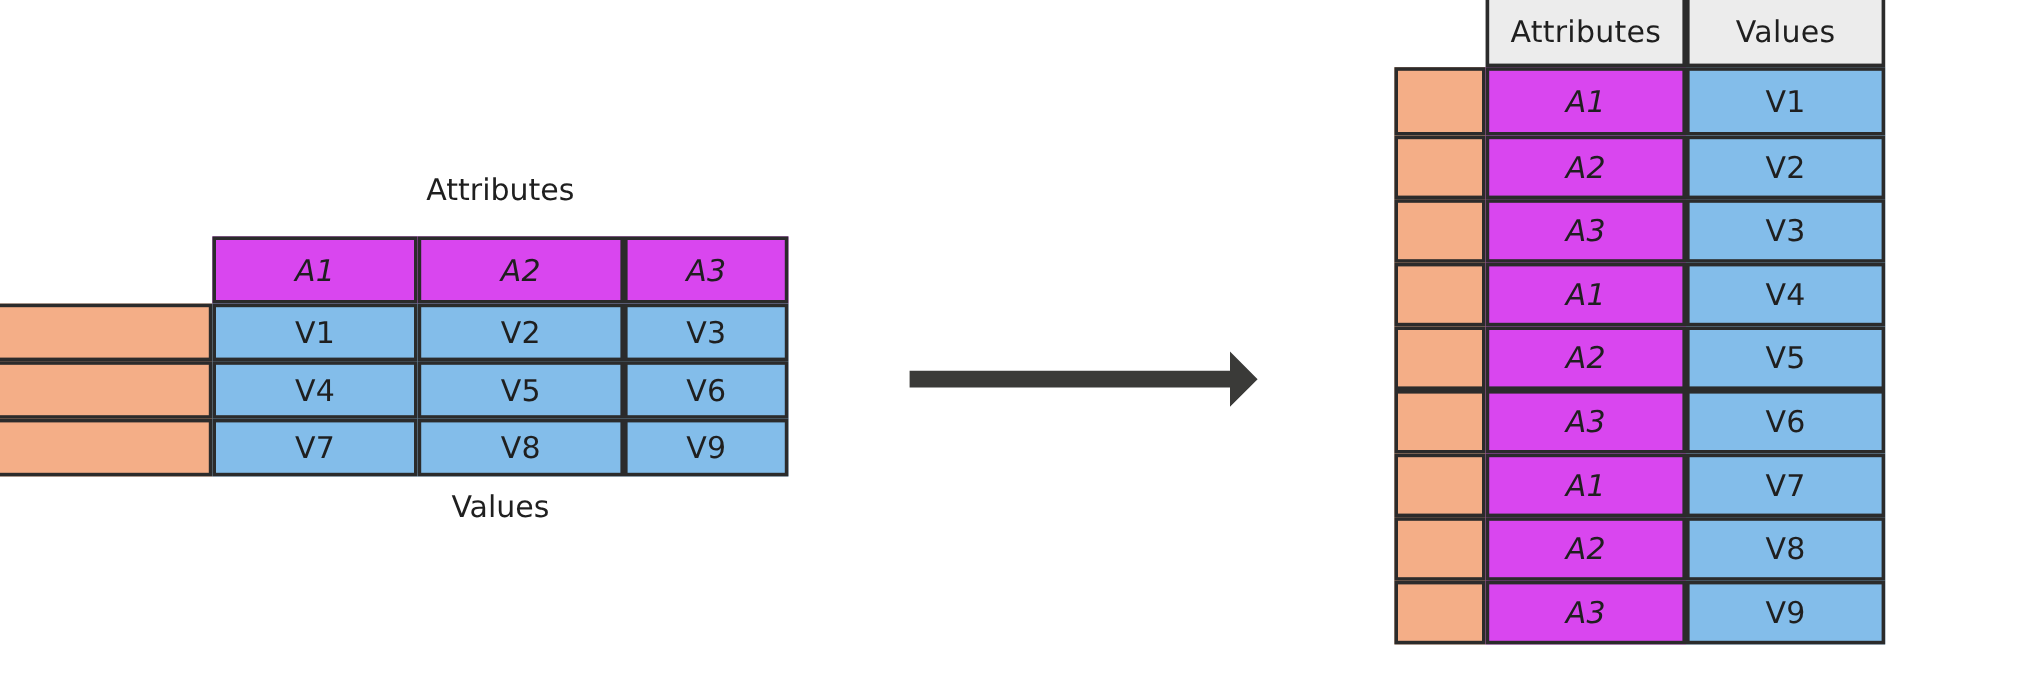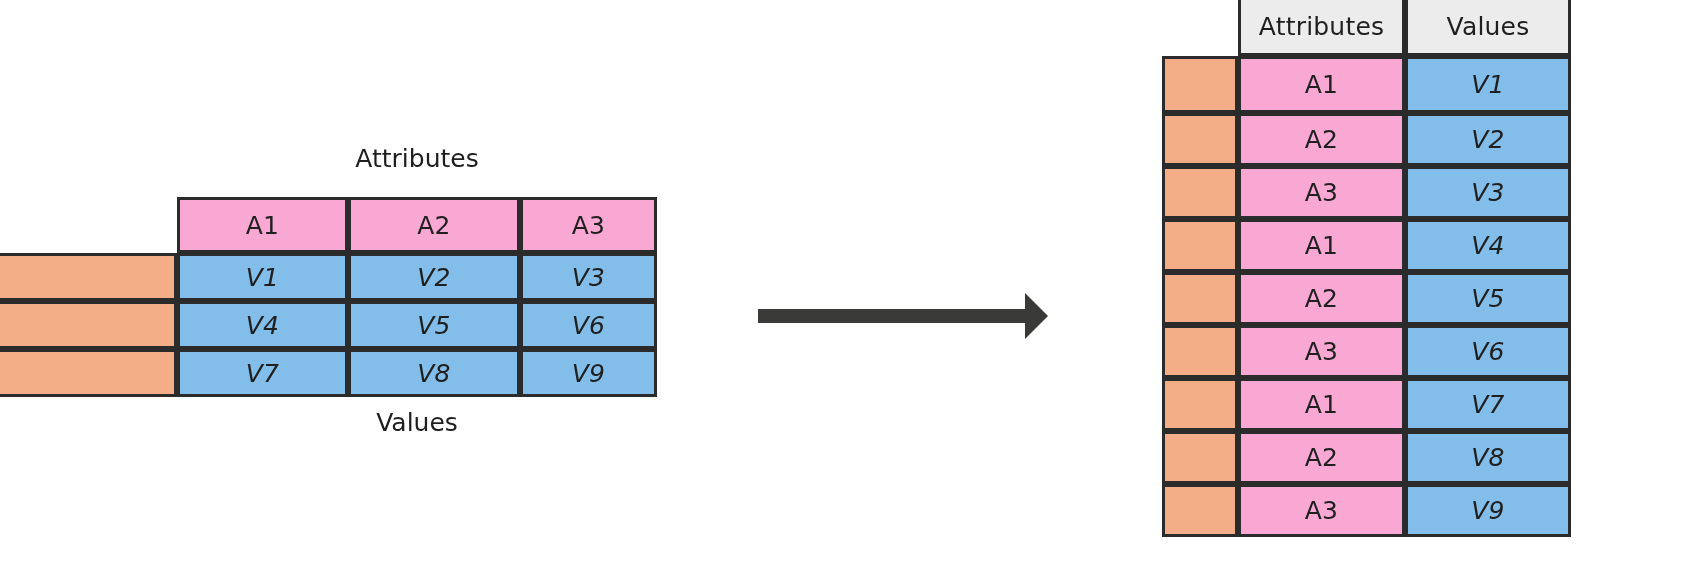--- a/index.html
+++ b/index.html
@@ -28,22 +28,22 @@
     border: 3px solid #2b2b2b;
     display: flex;
     align-items: center;
     justify-content: center;
     font-size: 25px;
     line-height: 1;
     letter-spacing: 0.2px;
     color: #1f1f1f;
     white-space: nowrap;
   }
-  .c-green  { background: #f9a8d4; }
-  .c-blue   { background: #83bdea; font-style: italic; }
+  .c-green  { background: #d946ef; font-style: italic; }
+  .c-blue   { background: #83bdea; }
   .c-orange { background: #f4ae87; }
   .c-head   { background: #ececec; }
 
   
   .caption {
     position: absolute;
     font-size: 25px;
     line-height: 1;
     color: #1f1f1f;
     white-space: nowrap;

